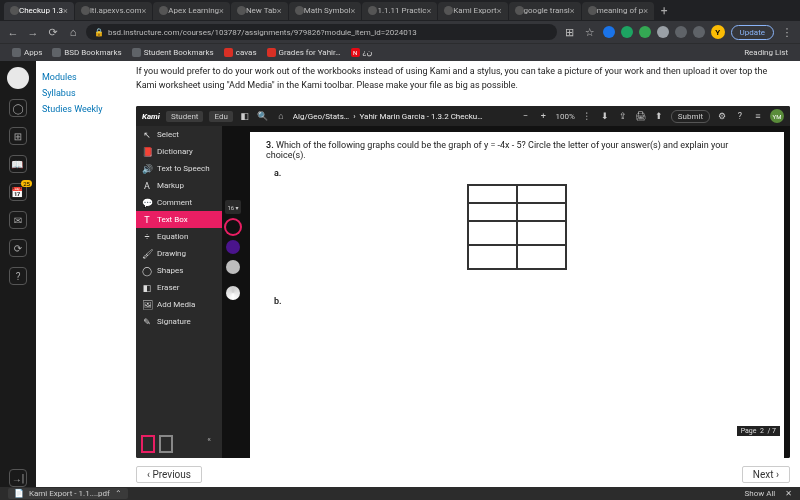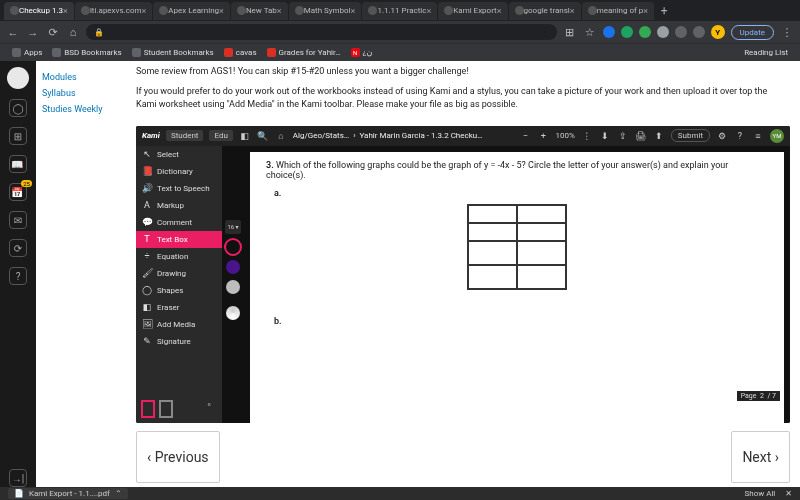--- a/index.html
+++ b/index.html
@@ -71,21 +71,21 @@
 .k-paper { background:#fff; color:#222; height:100%; padding:8px 16px; font-size:9px; }
 .k-paper b { font-weight:600; }
 .k-letter { margin:8px 0 6px 8px; font-weight:600; }
 .k-grid { width:100px; margin:0 auto; border:1px solid #333; }
 .k-grid .r { display:flex; }
 .k-grid .c { border:0.5px solid #333; height:24px; flex:1; }
 .k-grid .r0 .c { height:18px; }
 .k-pg { position:absolute; right:10px; bottom:22px; font-size:7px; color:#ddd; background:#222; padding:1px 4px; }
 
 .pager { display:flex; justify-content:space-between; margin:8px 0 0 0; }
-.pbtn { border:1px solid #ccc; background:#fff; padding:17px 10px; font-size:14px; color:#333; border-radius:2px; }
+.pbtn { border:1px solid #ccc; background:#fff; padding:2px 10px; font-size:10px; color:#333; border-radius:2px; }
 
 .dlbar { height:13px; background:#2c2c2c; display:flex; align-items:center; padding:0 8px; font-size:8px; color:#ccc; }
 .dlitem { background:#3a3a3a; border-radius:2px; display:flex; align-items:center; gap:5px; padding:1px 6px; }
 .dlbar .showall { margin-left:auto; display:flex; align-items:center; gap:10px; }
 </style>
 </head>
 <body>
 
 <div class="tabstrip">
   <div class="tab active">
@@ -136,20 +136,21 @@
   <div class="newtab">+</div>
 </div>
 
 <div class="addrbar">
   <div class="navicon">←</div>
   <div class="navicon">→</div>
   <div class="navicon">⟳</div>
   <div class="navicon">⌂</div>
   <div class="urlbox">
     <span class="lock">🔒</span>
+    <span>bsd.instructure.com/courses/103787/assignments/979826?module_item_id=2024013</span>
   </div>
   <div class="navicon">⊞</div>
   <div class="navicon">☆</div>
   <div class="ritem" style="background:#1a73e8"></div>
   <div class="ritem" style="background:#1da462"></div>
   <div class="ritem" style="background:#34a853"></div>
   <div class="ritem" style="background:#9aa0a6"></div>
   <div class="ritem" style="background:#5f6368"></div>
   <div class="ritem" style="background:#5f6368"></div>
   <div class="avatar-y">Y</div>
@@ -204,21 +205,20 @@
 
   <div class="page">
     <div class="cnav">
       <div>Modules</div>
       <div>Syllabus</div>
       <div>Studies Weekly</div>
     </div>
 
     <div class="main">
       <div class="instr">
-        <p>Some review from AGS1!  You can skip #15-#20 unless you want a bigger challenge!</p>
         <p>If you would prefer to do your work out of the workbooks instead of using Kami and a stylus, you can take a picture of your work and then upload it over top the Kami worksheet using "Add Media" in the Kami toolbar.  Please make your file as big as possible.</p>
       </div>
 
       <div class="kami">
         <div class="k-top">
           <span class="k-logo">Kami</span>
           <span class="k-chip">Student</span>
           <span class="k-chip">Edu</span>
           <span class="k-ico">◧</span>
           <span class="k-ico">🔍</span>

